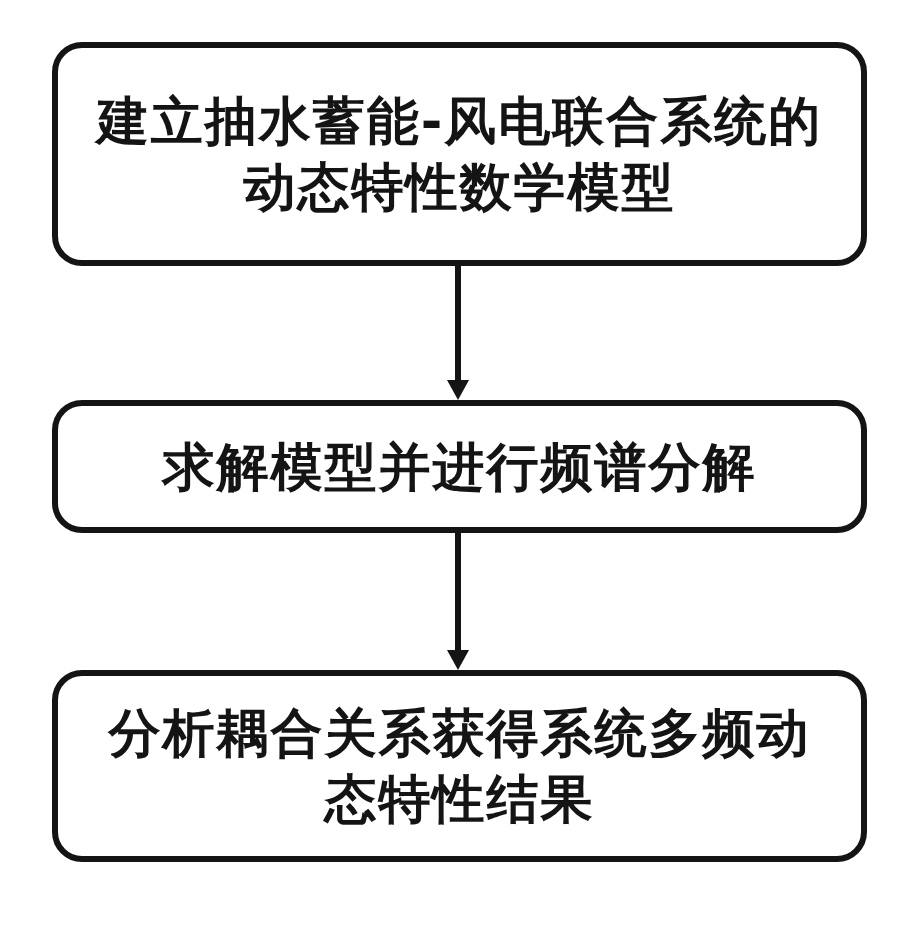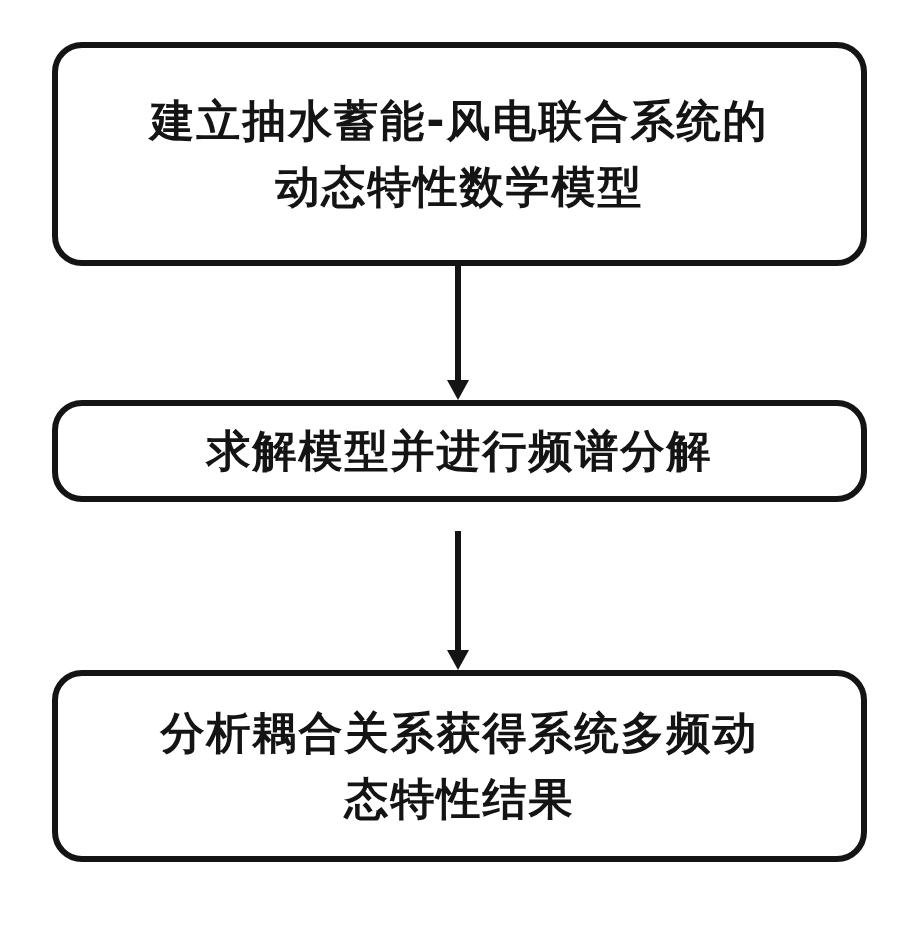--- a/index.html
+++ b/index.html
@@ -21,25 +21,25 @@
     width: 815px;
     box-sizing: border-box;
     border: 6px solid #141414;
     border-radius: 30px;
     background: #ffffff;
     display: flex;
     align-items: center;
     justify-content: center;
   }
   .flow-box.box-1 { top: 42px;  height: 224px; }
-  .flow-box.box-2 { top: 400px; height: 102px; }
+  .flow-box.box-2 { top: 400px; height: 133px; }
   .flow-box.box-3 { top: 670px; height: 192px; }
   .flow-text {
     color: #141414;
-    font-size: 44px;
+    font-size: 52px;
     font-weight: bold;
     line-height: 66px;
     letter-spacing: 2px;
     text-align: center;
     white-space: pre-line;
   }
   .flow-arrow {
     position: absolute;
     left: 447px;
     width: 22px;

